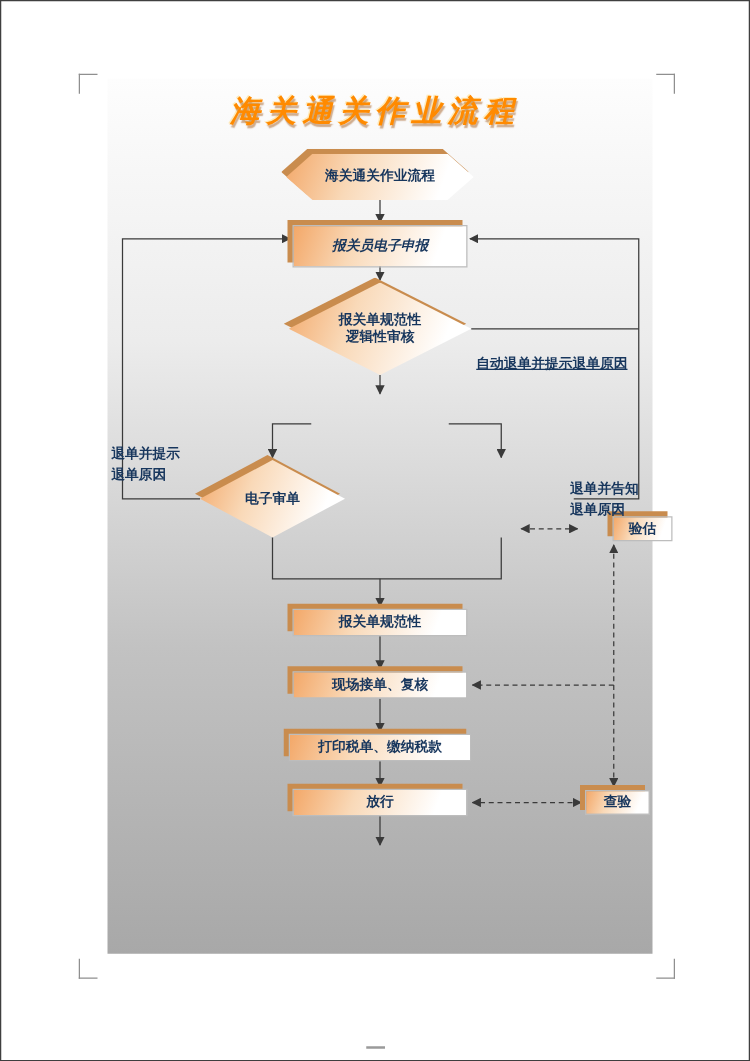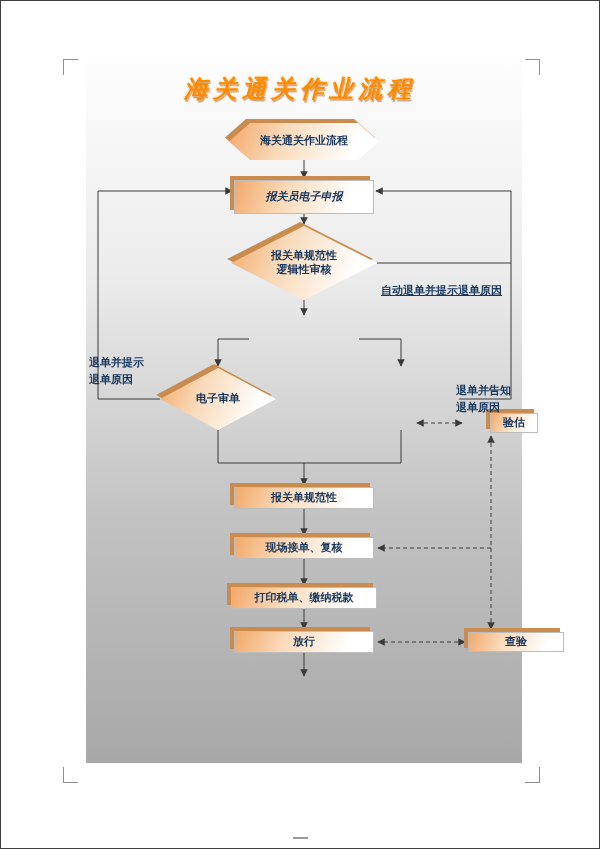--- a/index.html
+++ b/index.html
@@ -153,21 +153,21 @@
       </span>
   </div>
 
   <div class="node rect" style="left:233px;top:630px;width:140px;height:22px;">
     <span class="shadow"></span>
     <span class="face">
         <span class="lbl">放行</span>
       </span>
   </div>
 
-  <div class="node rect" style="left:467px;top:631px;width:52px;height:20px;padding-left:44px;">
+  <div class="node rect" style="left:467px;top:631px;width:52px;height:20px;">
     <span class="shadow"></span>
     <span class="face">
         <span class="lbl">查验</span>
       </span>
   </div>
 
 
   <div class="annot" style="left:380px;top:282px;text-decoration:underline;">自动退单并提示退单原因</div>
   <div class="annot" style="left:88px;top:354px;">退单并提示
 退单原因</div>

